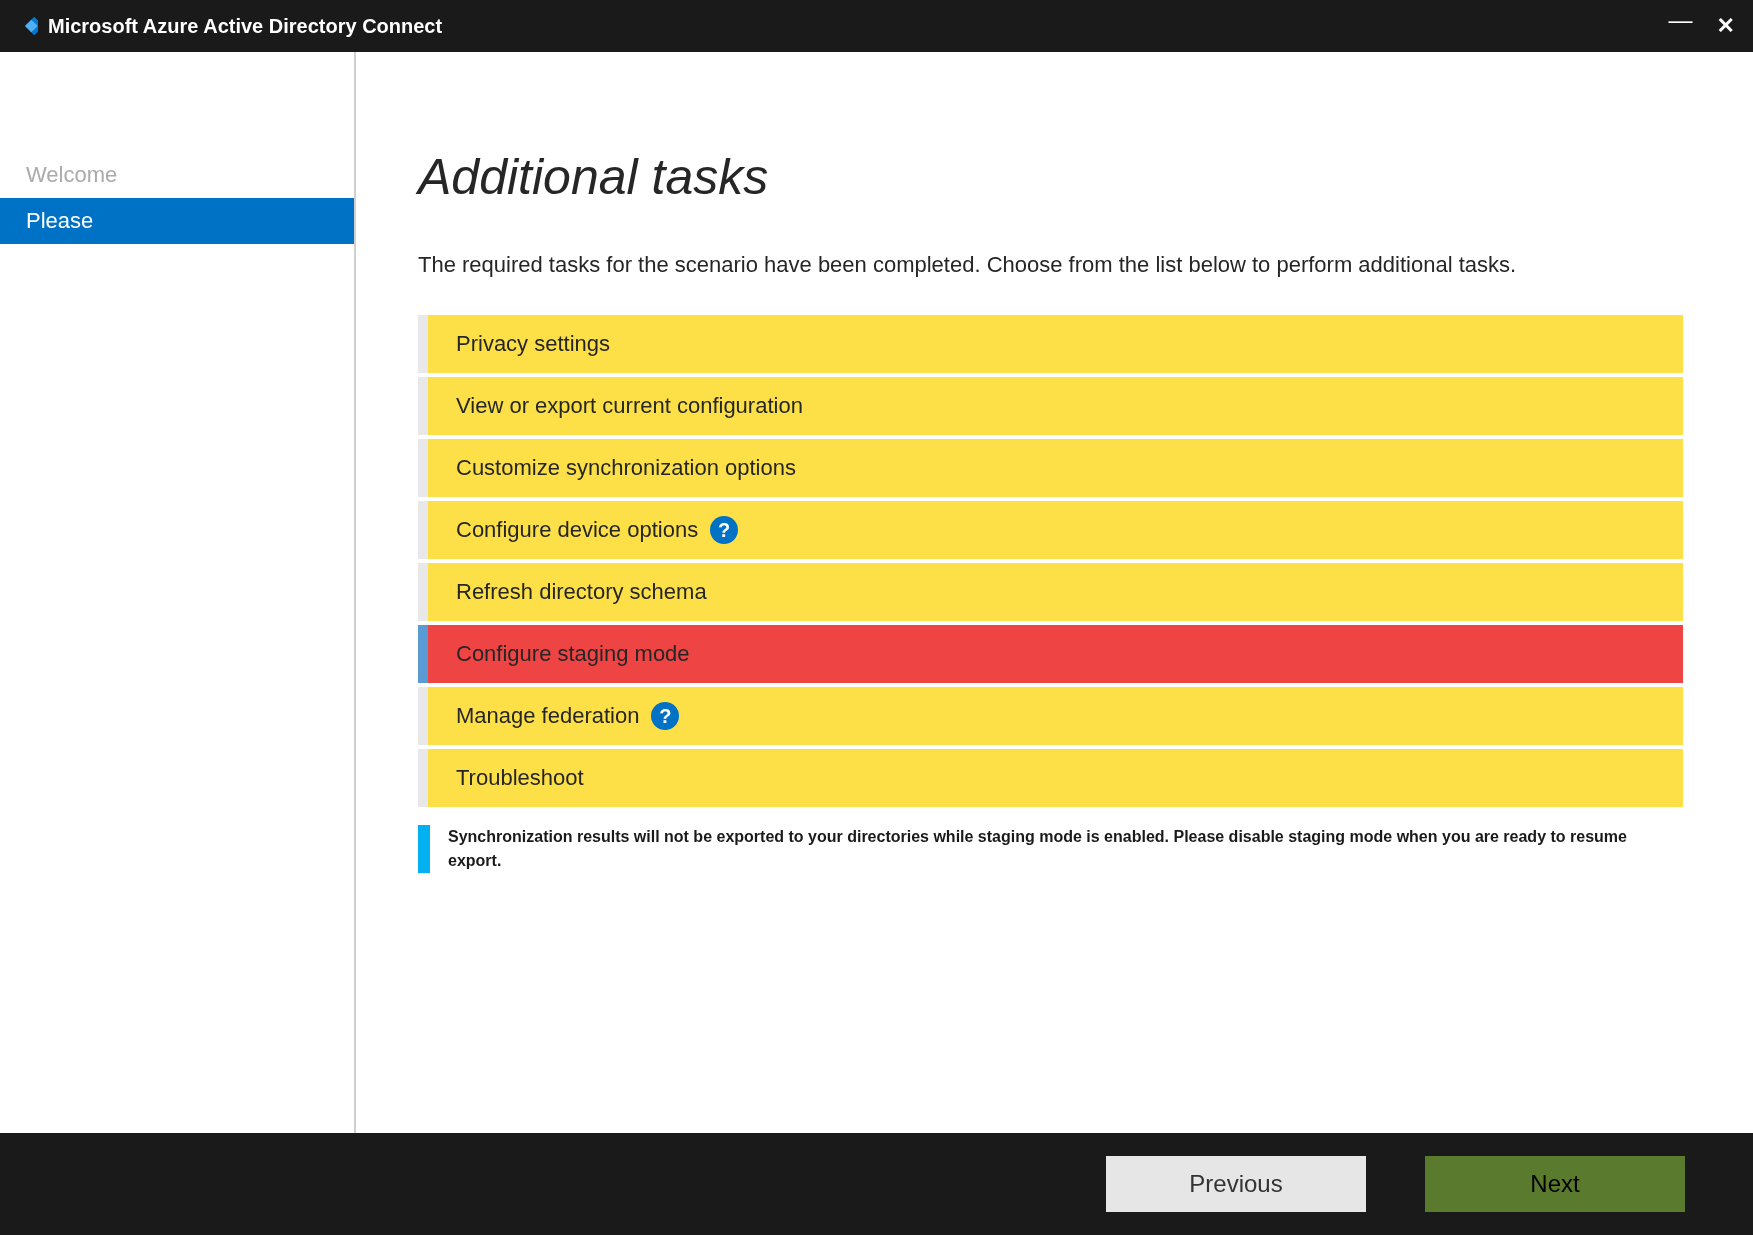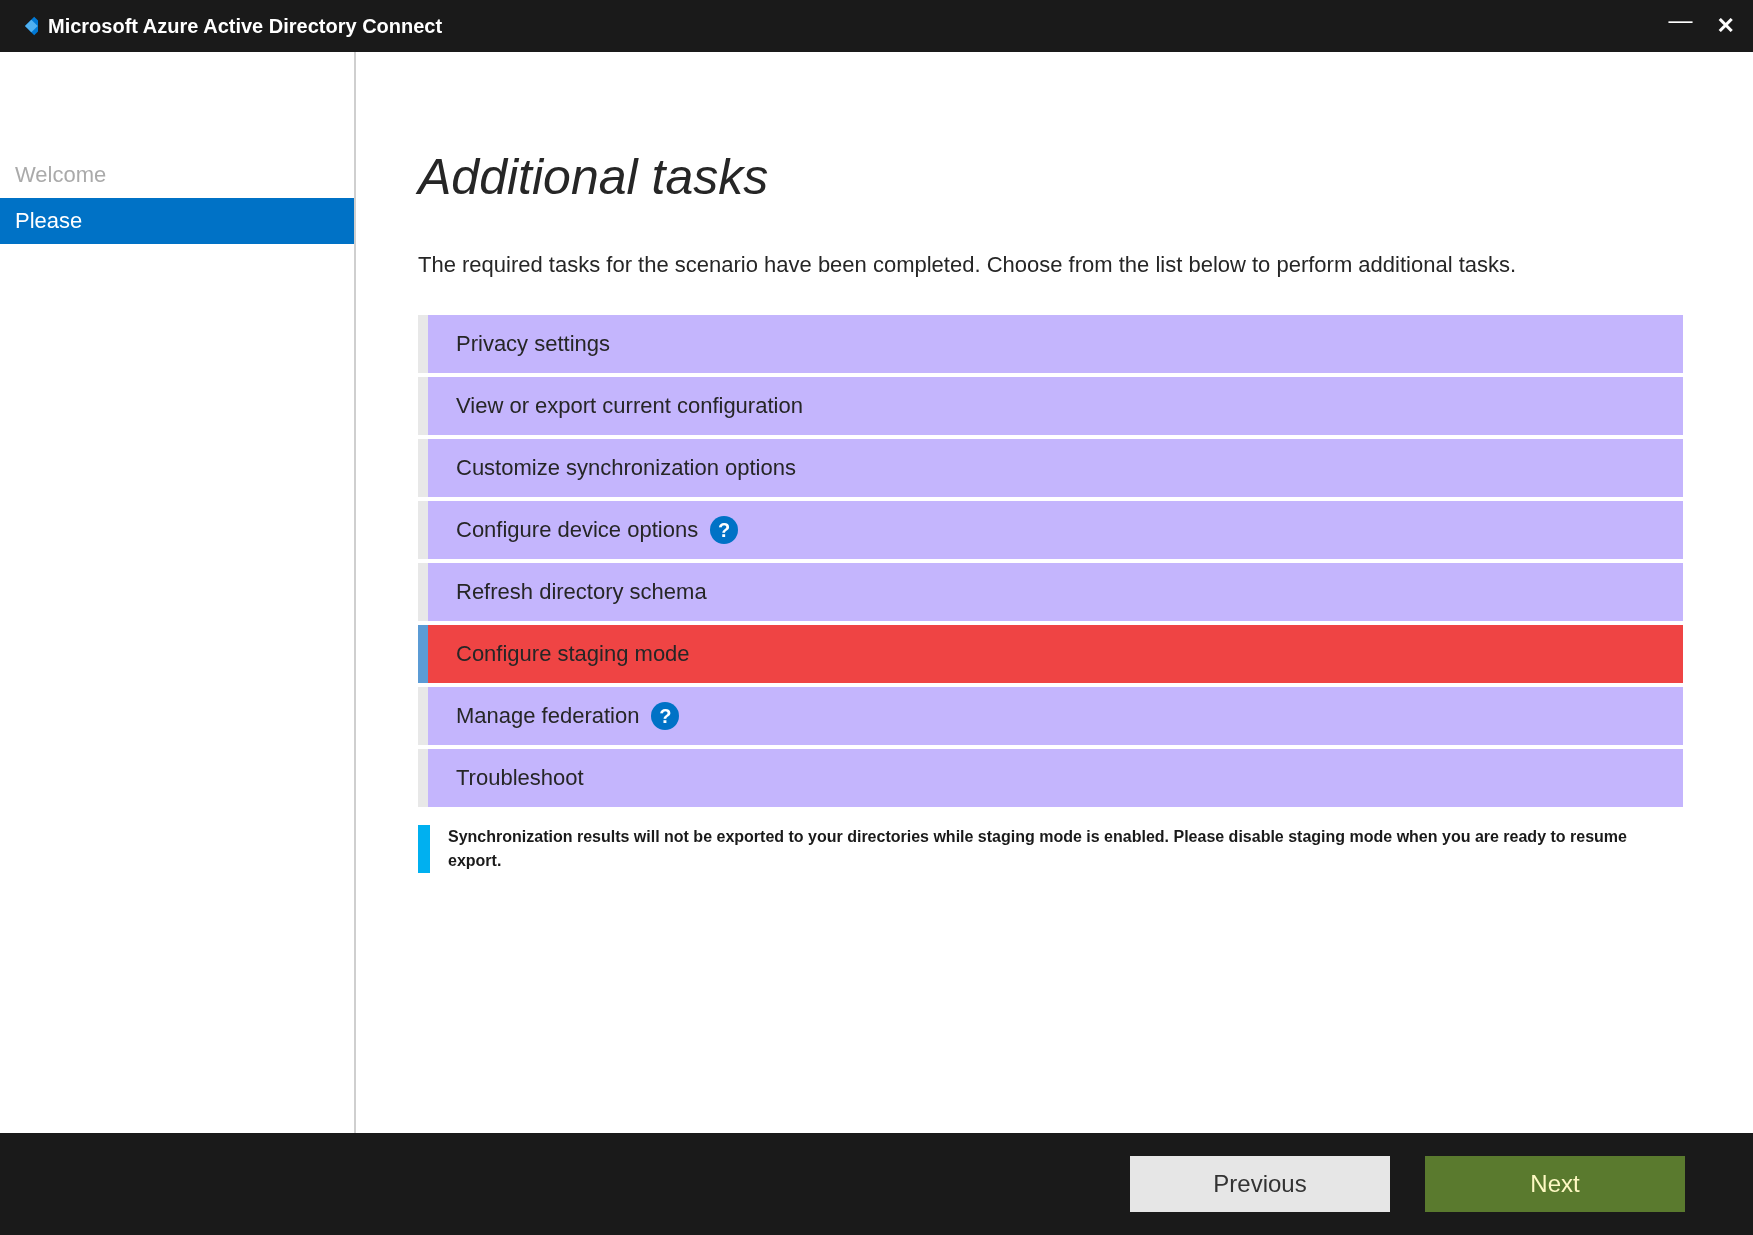--- a/index.html
+++ b/index.html
@@ -64,21 +64,21 @@
       background: #fff;
     }
     .sidebar {
       width: 356px;
       background: #fff;
       border-right: 2px solid #cfcfcf;
       padding-top: 100px;
       flex-shrink: 0;
     }
     .sidebar-item {
-      padding: 10px 15px;
+      padding: 10px 26px;
       font-size: 22px;
       color: #aaa;
       cursor: pointer;
     }
     .sidebar-item.active {
       background: #0072c6;
       color: #fff;
     }
     .main {
       flex: 1;
@@ -100,21 +100,21 @@
       line-height: 1.5;
       margin-bottom: 34px;
     }
     .task-list {
       display: flex;
       flex-direction: column;
       gap: 4px;
     }
     .task-item {
       height: 58px;
-      background: #c4b5fd;
+      background: #fde047;
       display: flex;
       align-items: center;
       cursor: pointer;
       position: relative;
     }
     .task-item-bar {
       width: 10px;
       height: 100%;
       background: #e8e8e8;
       flex-shrink: 0;
@@ -179,21 +179,22 @@
       display: flex;
       align-items: center;
       justify-content: center;
     }
     .btn-prev {
       background: #e6e6e6;
       color: #333;
     }
     .btn-next {
       background: #5a7a2e;
-      color: #fef9c3;
+      color: #000000;
+      margin-left: 24px;
     }
   </style>
 </head>
 <body>
 
 <div class="titlebar">
   <div class="titlebar-icon">
     <svg width="26" height="26" viewBox="0 0 26 26">
       <rect x="13" y="0" width="13" height="13" transform="rotate(45 13 13)" fill="#0078d4"></rect>
       <rect x="13" y="4" width="9" height="9" transform="rotate(45 13 13)" fill="#50b0f0"></rect>

